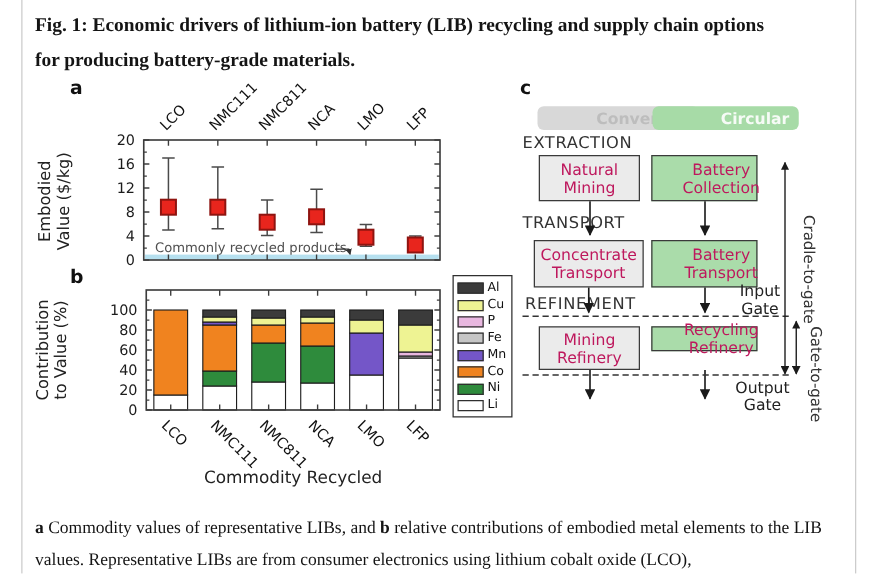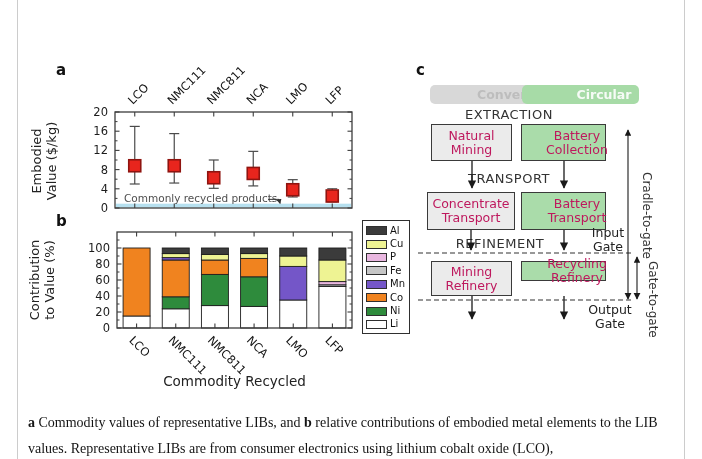--- a/index.html
+++ b/index.html
@@ -20,37 +20,38 @@
   .legend{position:absolute;left:362px;top:220px;width:48px;height:114px;background:#fff;
           border:1.5px solid #2f2f2f;box-sizing:border-box;padding:3px 0 0 3px;z-index:5;}
   .lrow{display:flex;align-items:center;height:13.4px;}
   .lswatch{width:21px;height:9px;border:1px solid #2f2f2f;box-sizing:border-box;margin-right:3px;flex:none;}
   .llabel{font-size:10px;color:#111;line-height:1;}
   
   .pill{position:absolute;height:19px;border-radius:5px;text-align:center;line-height:19px;
         font-size:12.5px;font-weight:bold;padding-left:47px;}
   .pill.conv{background:var(--pill-conv,#d8d8d8);color:var(--pill-conv-text,#bdbdbd);}
   .pill.circ{background:var(--pill-circ,#a7dba7);color:var(--pill-circ-text,#f6fbf6);}
-  .stage{position:absolute;text-align:center;font-size:13px;color:#333;letter-spacing:0.5px;}
+  .stage{position:absolute;font-size:13px;color:#333;letter-spacing:0.5px;}
   .cbox{position:absolute;border:1.5px solid #3a3a3a;box-sizing:border-box;
         display:flex;align-items:center;justify-content:center;text-align:center;
         font-size:12.5px;line-height:1.1;color:#be185d;white-space:pre-line;}
   .cbox.gray{background:var(--gray-fill,#ebebeb);}
   .cbox.green{background:var(--green-fill,#aadcaa);padding-left:27px;}
   .cbox.white{background:#ffffff;}
   .gate{position:absolute;font-size:12.5px;line-height:1.08;color:#222;text-align:center;white-space:pre-line;}
   .sidelab{position:absolute;writing-mode:vertical-rl;font-size:12px;color:#333;text-align:center;}
 </style>
 </head>
 <body>
 
 <div id="page" style="--gray-fill: #ebebeb; --green-fill: #aadcaa; --pill-conv: #d8d8d8; --pill-conv-text: #bdbdbd; --pill-circ: #a7dba7; --pill-circ-text: #f6fbf6;">
   <div class="edge" style="left:17px"></div>
   <div class="edge" style="left:684px"></div>
 
+  <div class="fig-title">Fig. 1: Economic drivers of lithium-ion battery (LIB) recycling and supply chain options for producing battery-grade materials.</div>
 
   <div class="plabel" style="left:56px;top:61px">a</div>
   <div class="plabel" style="left:56px;top:212px">b</div>
   <div class="plabel" style="left:416px;top:61px">c</div>
 
   <div class="ylab" style="left:-14px;top:145px;width:120px;height:32px">
     <span>Embodied</span>
     <span>Value ($/kg)</span>
   </div>
 

